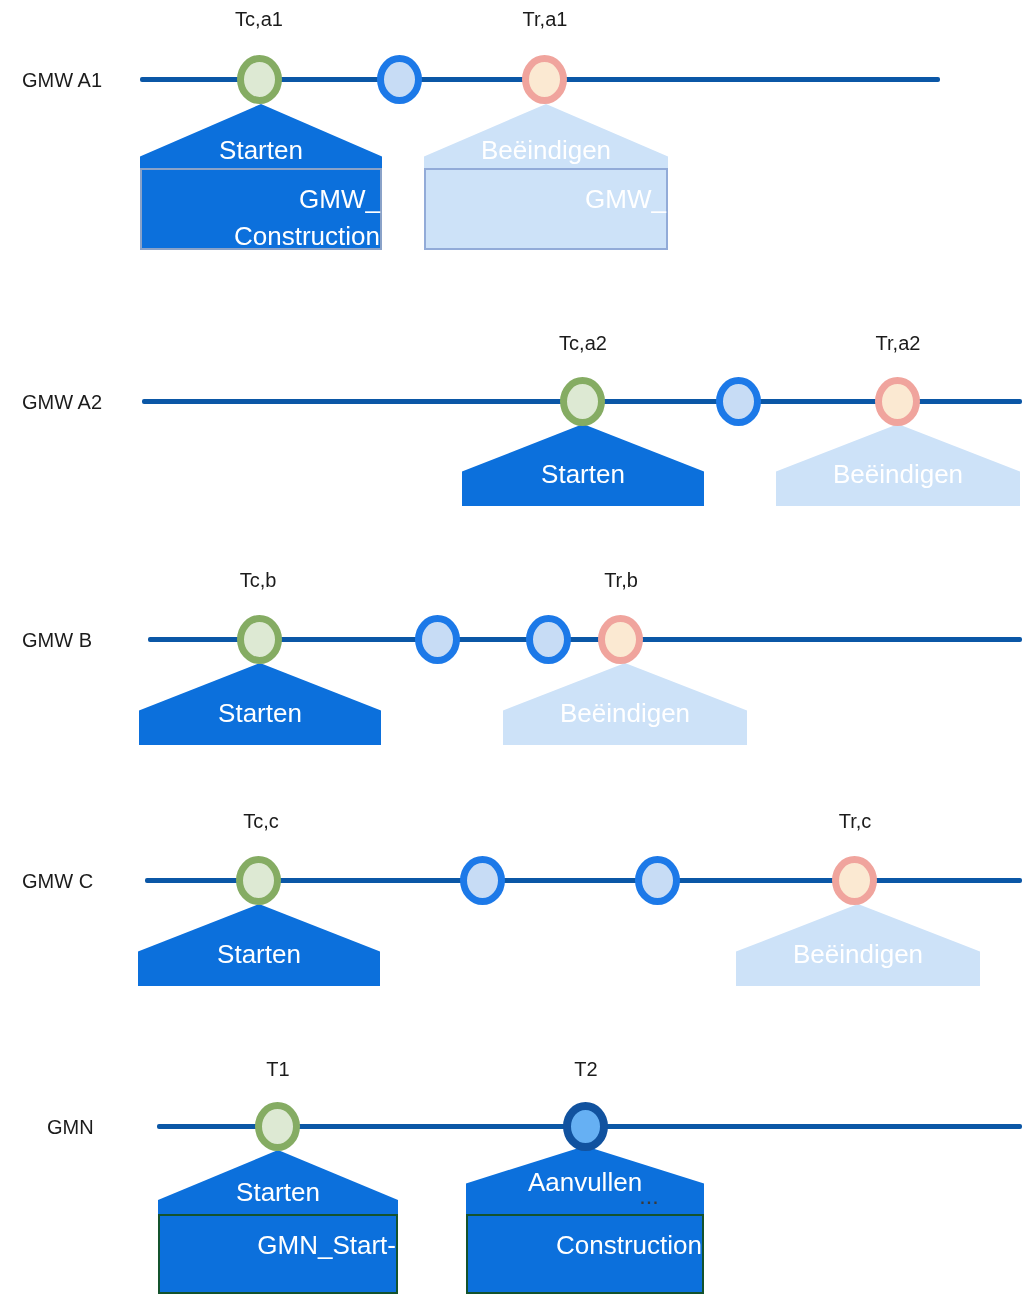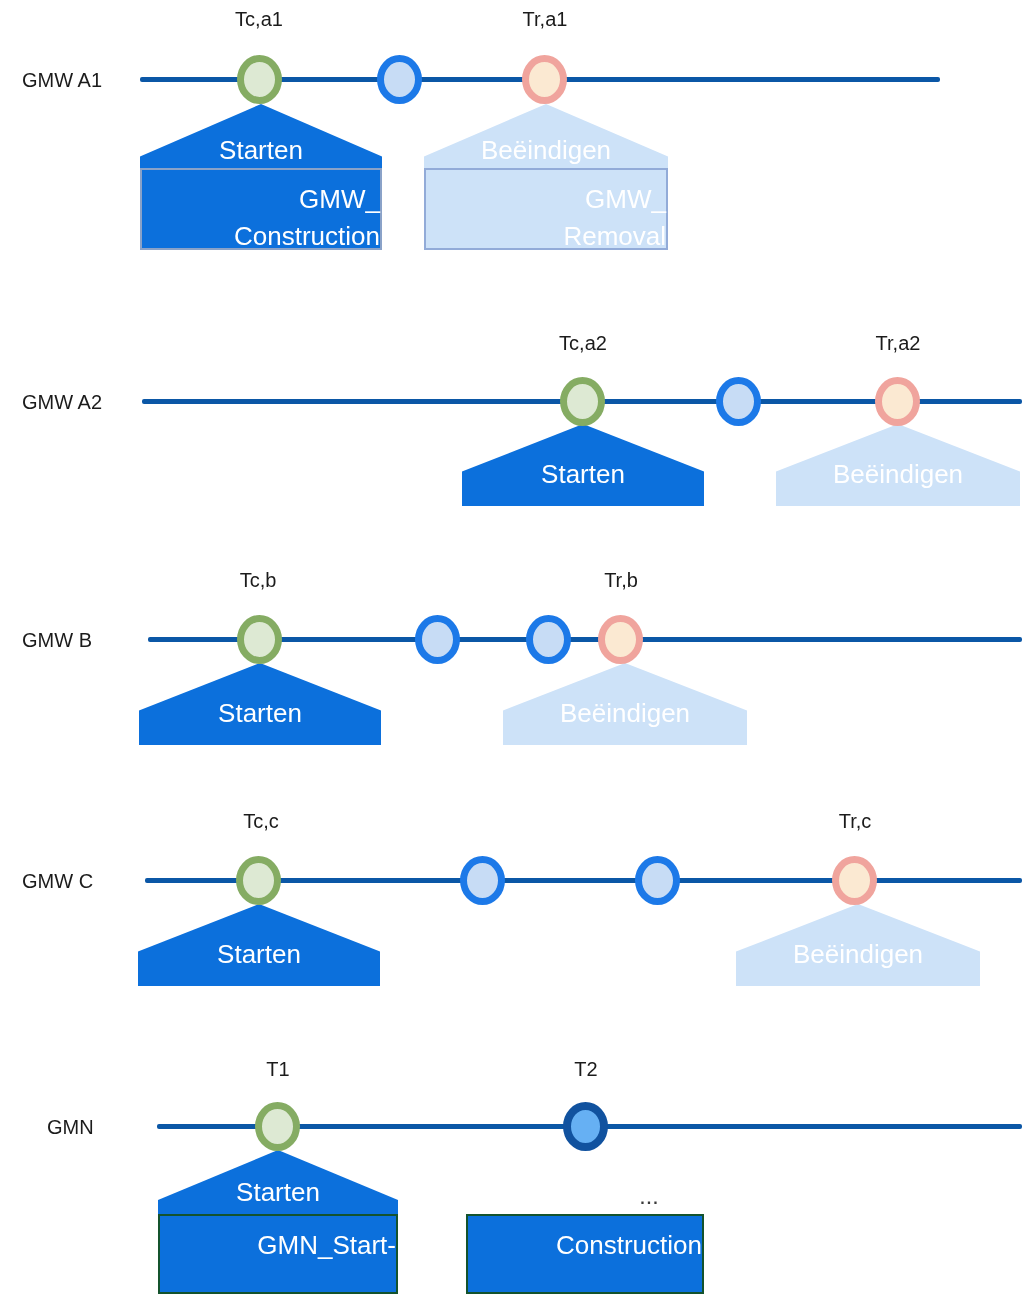--- a/index.html
+++ b/index.html
@@ -55,21 +55,20 @@
   <div class="evt-label" style="left:199px;top:8px">Tc,a1</div>
   <div class="evt-label" style="left:485px;top:8px">Tr,a1</div>
   <div class="flag dark pent-short" style="left:140px;top:104px;width:242px;height:64px;padding-top:30px"><span>Starten</span></div>
   <div class="box dark" style="left:140px;top:168px;width:242px;height:82px">
     <span style="display:block">GMW_</span>
     <span style="display:block">Construction</span>
   </div>
   <div class="flag light pent-short" style="left:424px;top:104px;width:244px;height:64px;padding-top:30px"><span>Beëindigen</span></div>
   <div class="box light" style="left:424px;top:168px;width:244px;height:82px">
     <span style="display:block">GMW_</span>
-    <span style="display:block">Removal</span>
   </div>
   <div class="circ green" style="left:237px;top:55px"></div>
   <div class="circ blue" style="left:377px;top:55px"></div>
   <div class="circ pink" style="left:522px;top:55px"></div>
 
   <div class="row-label" style="left:10px;top:391px">GMW A2</div>
   <div class="tl" style="left:142px;top:399px;width:880px"></div>
   <div class="evt-label" style="left:523px;top:332px">Tc,a2</div>
   <div class="evt-label" style="left:838px;top:332px">Tr,a2</div>
   <div class="flag dark pent-tall" style="left:462px;top:424px;width:242px;height:82px;padding-top:34px"><span>Starten</span></div>
@@ -101,20 +100,21 @@
   <div class="circ pink" style="left:832px;top:856px"></div>
 
   <div class="row-label" style="left:35px;top:1116px">GMN</div>
   <div class="tl" style="left:157px;top:1124px;width:865px"></div>
   <div class="evt-label" style="left:218px;top:1058px">T1</div>
   <div class="evt-label" style="left:526px;top:1058px">T2</div>
   <div class="flag dark pent-gmn1" style="left:158px;top:1150px;width:240px;height:64px;padding-top:26px"><span>Starten</span></div>
   <div class="box gmn" style="left:158px;top:1214px;width:240px;height:80px">
     <span style="display:block">GMN_Start-</span>
   </div>
+  <div class="flag dark pent-gmn2" style="left:466px;top:1146px;width:238px;height:68px;padding-top:20px"><span>Aanvullen</span></div>
   <div class="ellipsis" style="left:620px;top:1190px;width:60px">...</div>
   <div class="box gmn" style="left:466px;top:1214px;width:238px;height:80px">
     <span style="display:block">Construction</span>
   </div>
   <div class="circ green" style="left:255px;top:1102px"></div>
   <div class="circ navy" style="left:563px;top:1102px"></div>
 
 </div>
 
 </body></html>

